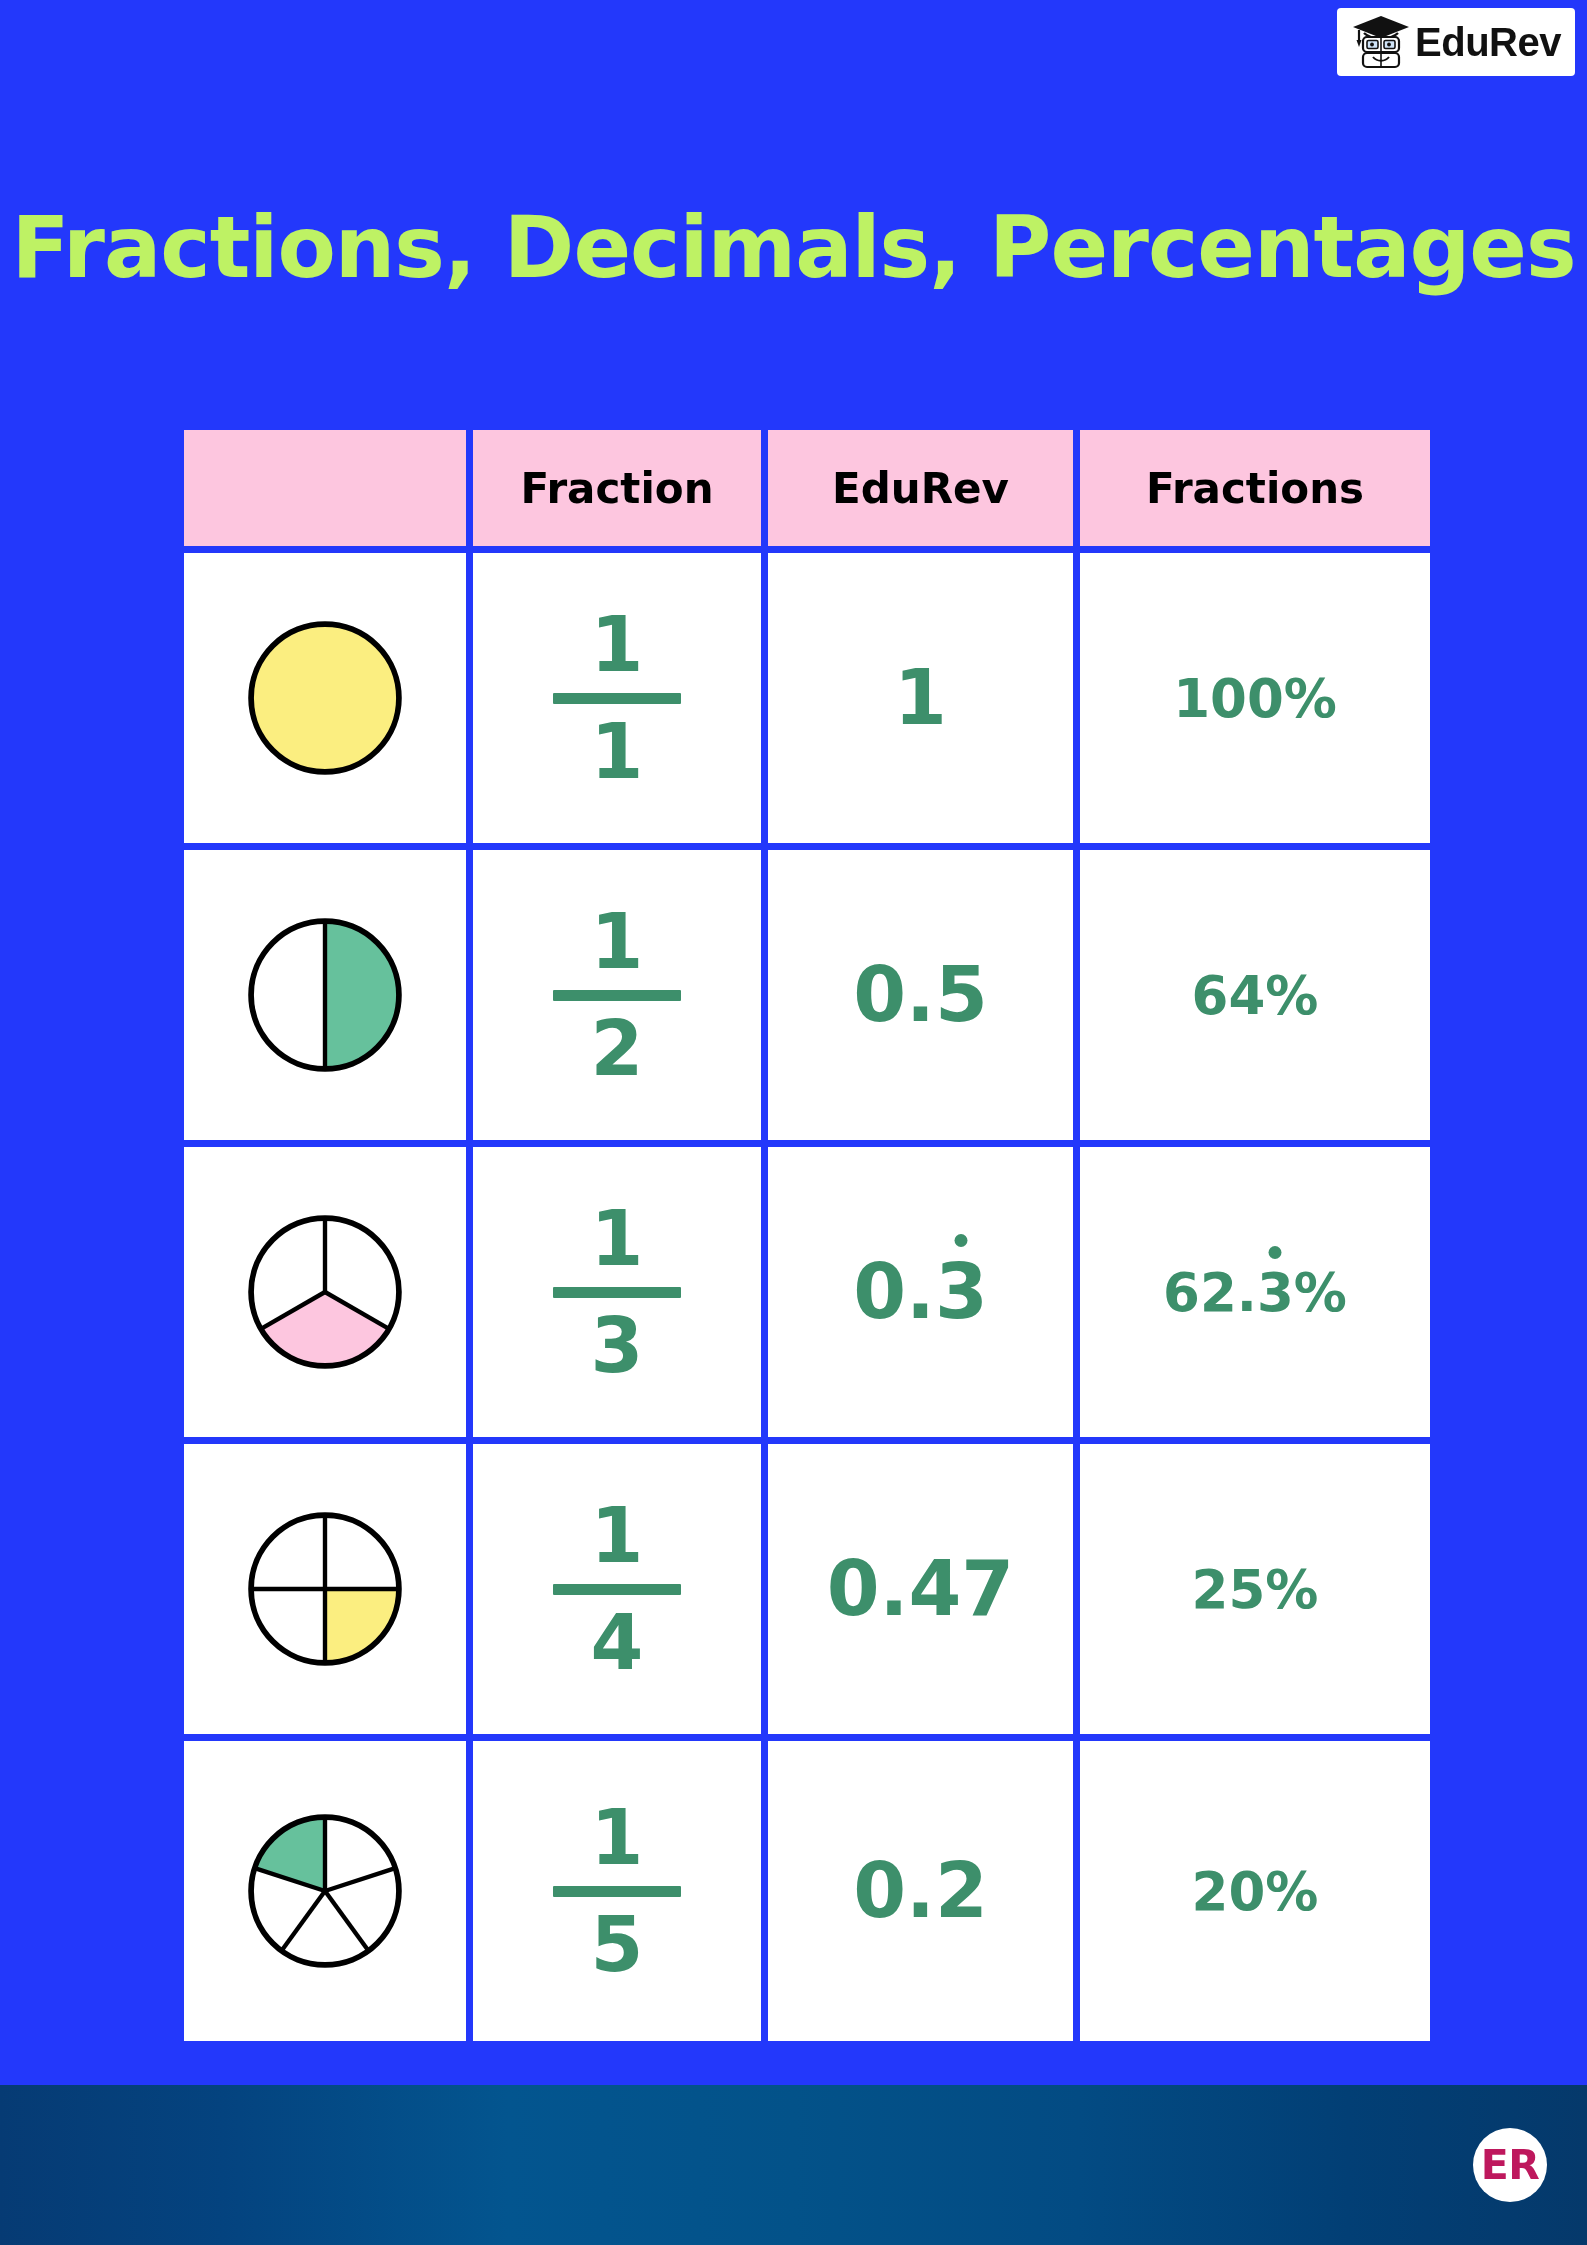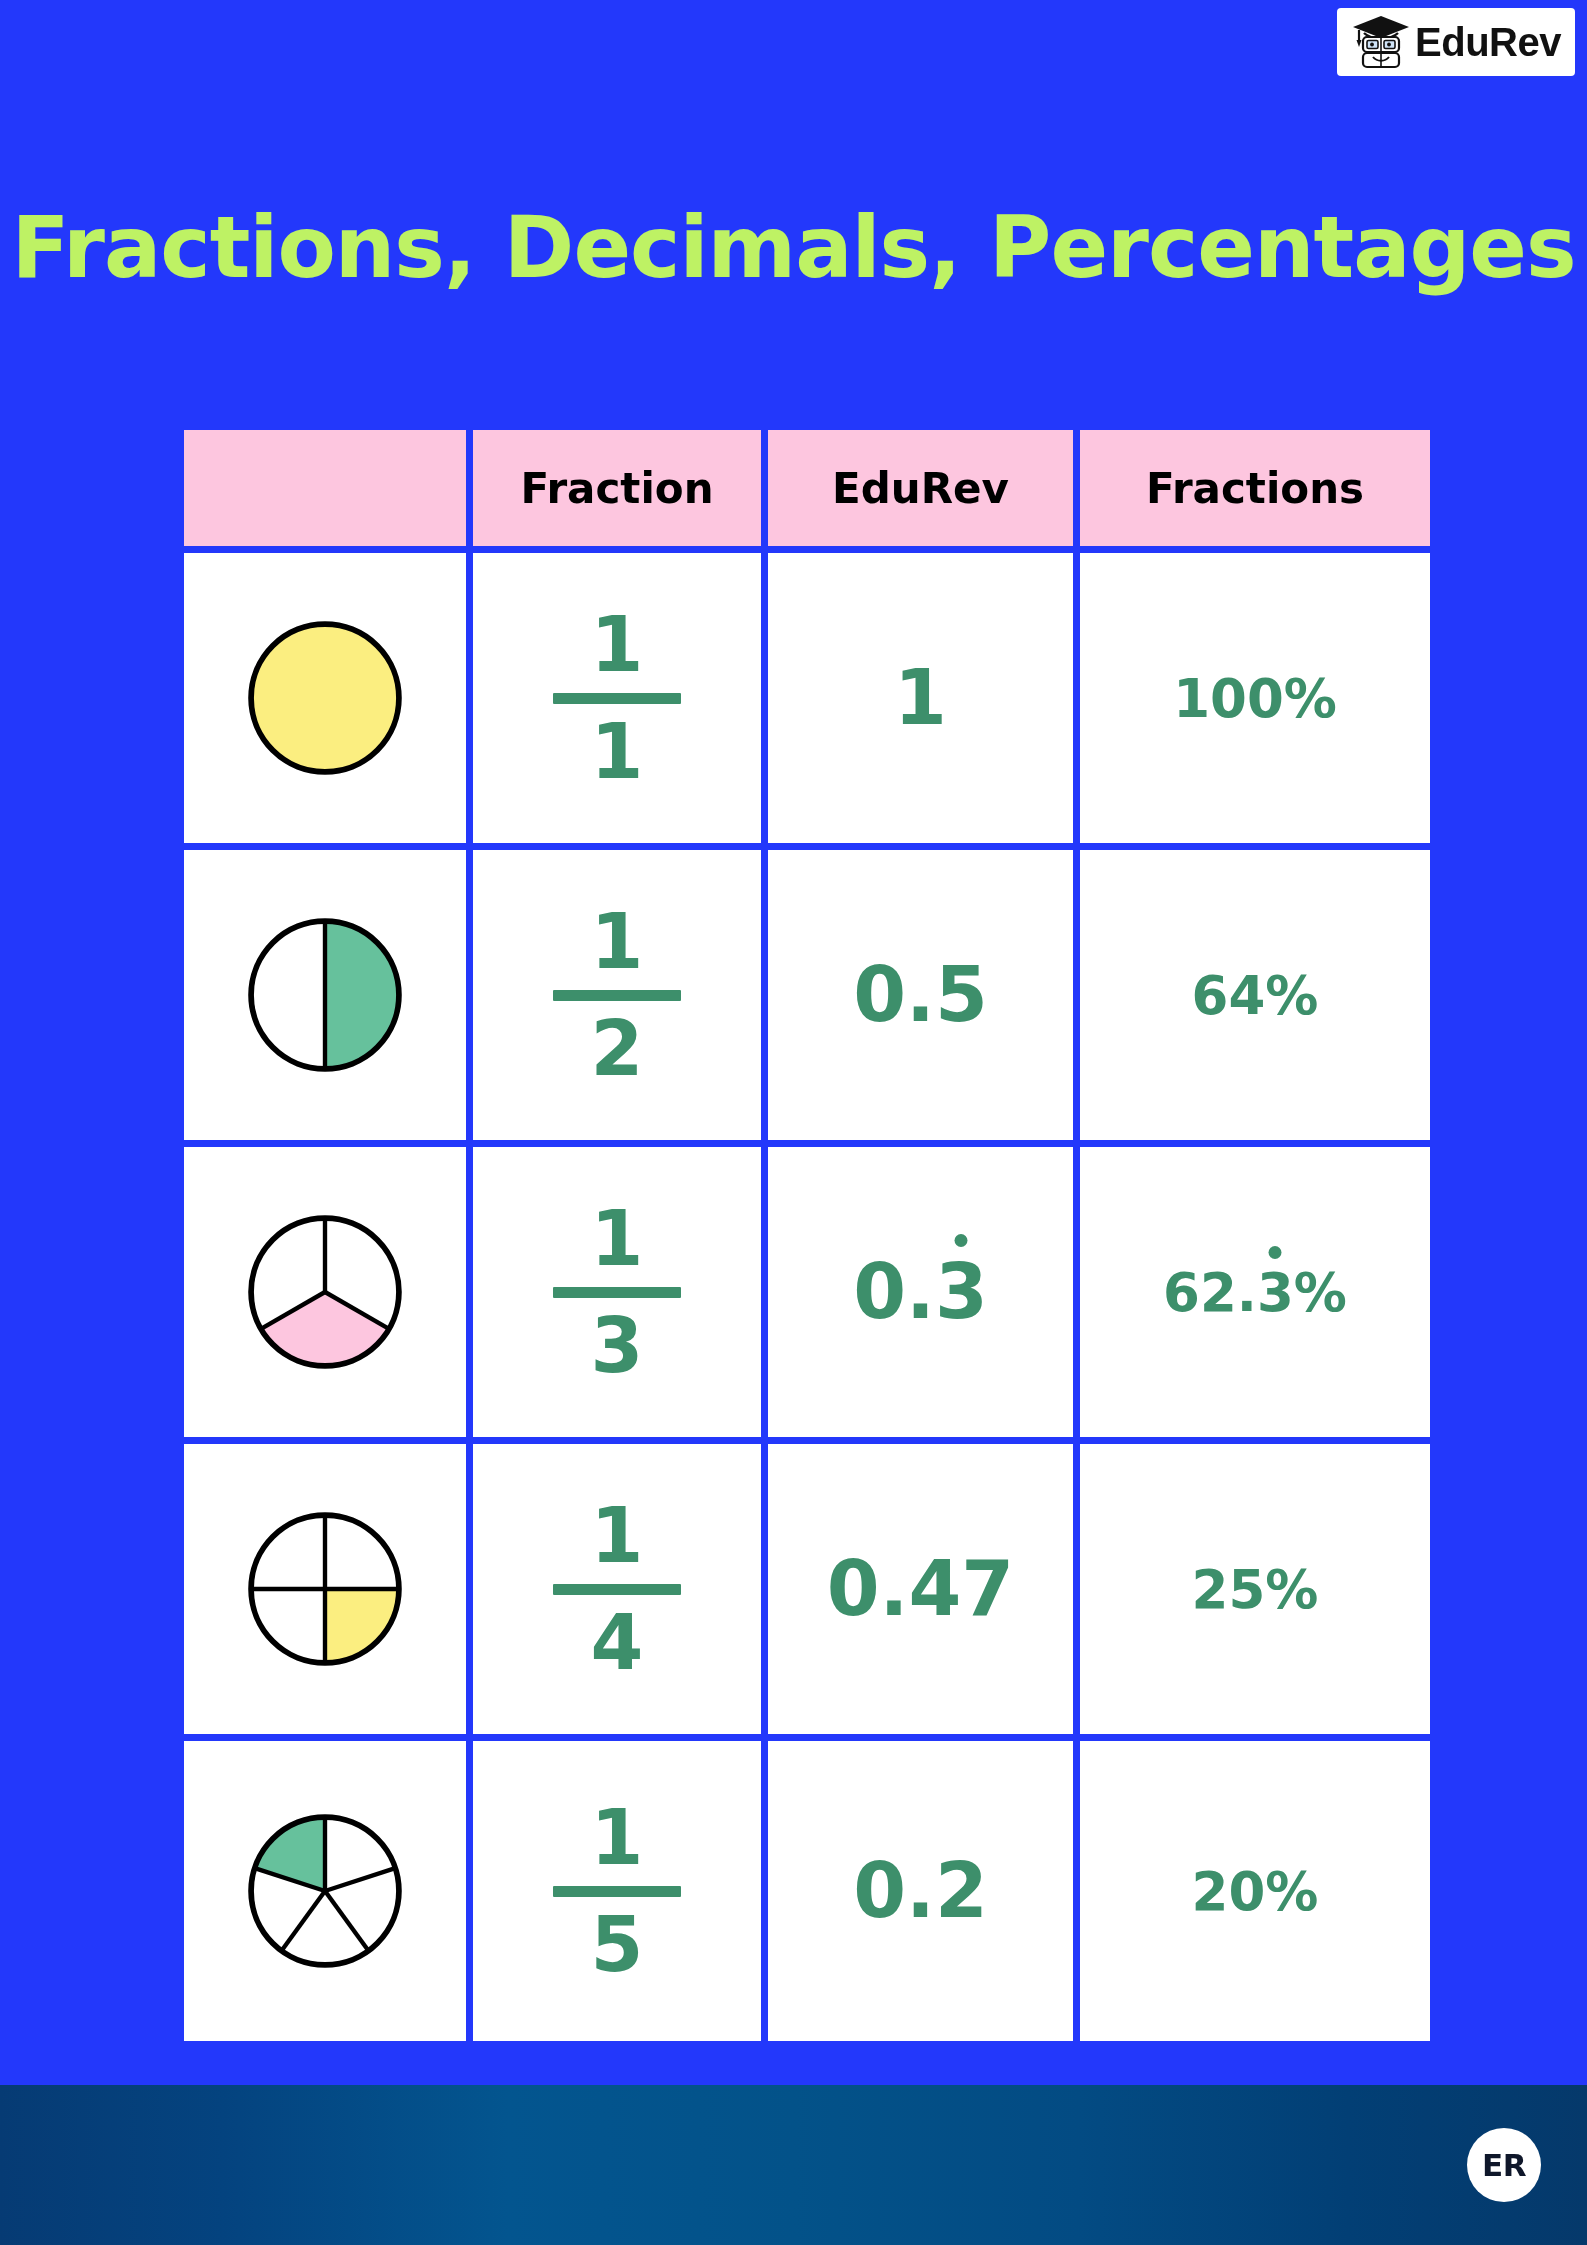--- a/index.html
+++ b/index.html
@@ -163,33 +163,33 @@
     left: 0;
     bottom: 0;
     width: 1587px;
     height: 160px;
     background: linear-gradient(90deg,
       #063b74 0%, #04437f 14%, #03558f 32%,
       #035289 50%, #034b83 68%, #023f75 85%, #05396b 100%);
   }
   .footer-badge {
     position: absolute;
-    right: 46px;
+    right: 40px;
     top: 50%;
     transform: translateY(-50%);
     width: 74px;
     height: 74px;
     border-radius: 50%;
     background: #ffffff;
     display: flex;
     align-items: center;
     justify-content: center;
-    font-size: 31px;
-    font-weight: 700;
-    color: #0f172a;
+    font-size: 41px;
+    font-weight: 700;
+    color: #be185d;
     letter-spacing: -0.5px;
     font-family: "DejaVu Sans", sans-serif;
   }
 </style>
 </head>
 <body>
 
 <div class="logo-badge">
   <svg class="logo-mark" viewBox="0 0 60 58">
 

